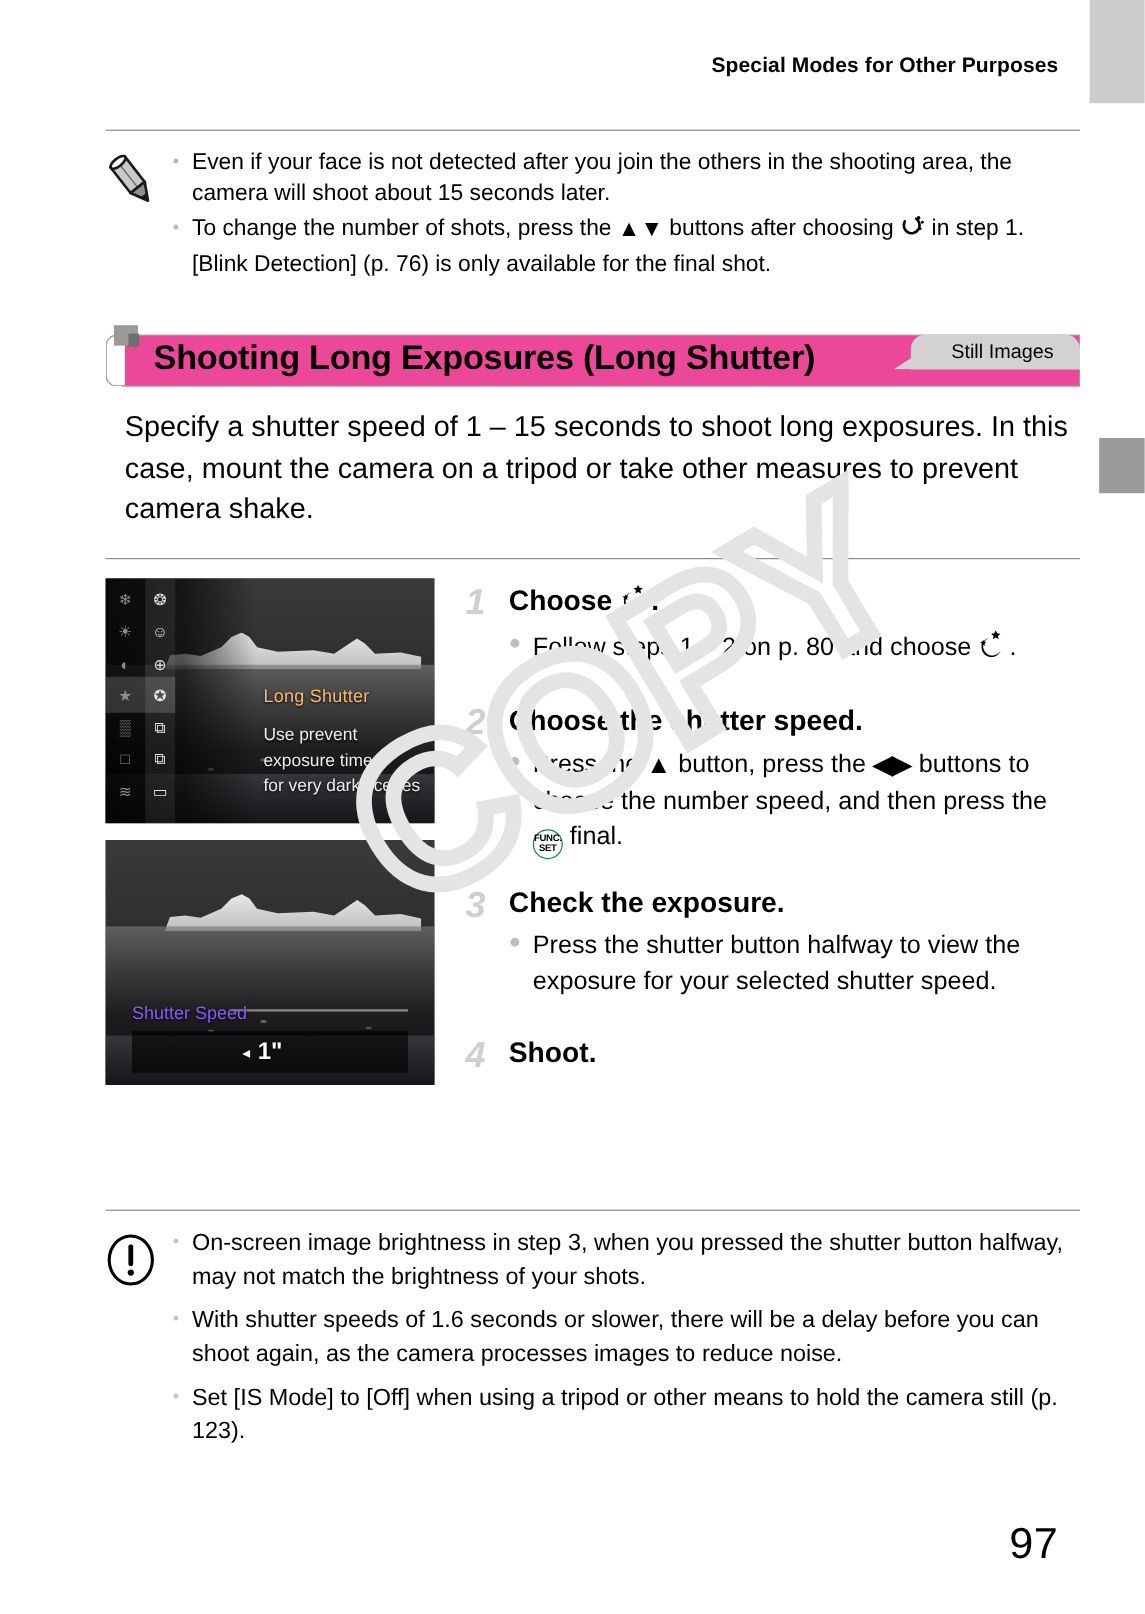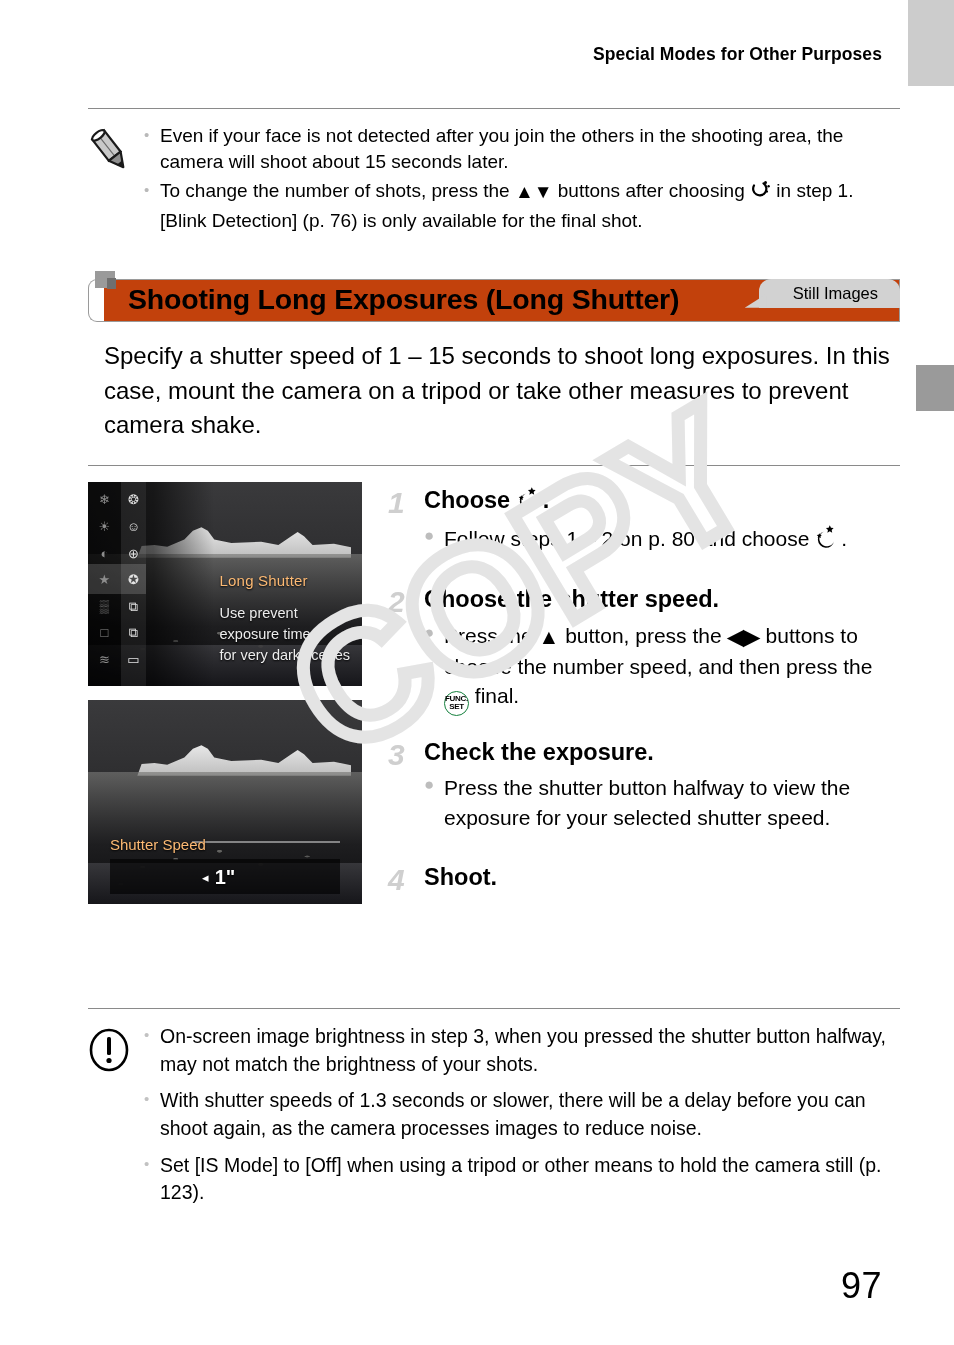--- a/index.html
+++ b/index.html
@@ -63,21 +63,21 @@
     content:""; position:absolute; left:-14px; bottom:0;
     width:22px; height:14px; background:#d2d2d2;
     border-radius:0 0 0 0;
     clip-path: polygon(100% 0, 100% 100%, 0 100%);
   }
 
   .heading-bar{
     position:relative; margin-top:28px;
     border:1px solid #9a9a9a;
     border-left:none;
-    background:#c2410c;
+    background:#ec4899;
     height:43px;
     margin-left:14px;
     width:calc(100% - 14px);
   }
   .heading-bar::before{
     content:""; position:absolute; left:-14px; top:-1px; bottom:-1px; width:15px;
     border:1px solid #9a9a9a; border-right:none;
     border-radius:9px 0 0 9px;
     background:#fff;
   }
@@ -182,21 +182,21 @@
     text-shadow:0 1px 2px #000;
   }
   .mode-desc{
     position:absolute; left:48%; top:59%;
     color:#ededed; font-size:14.5px; line-height:1.45;
     text-shadow:0 1px 2px #000; width:50%;
   }
 
   .ss-label{
     position:absolute; left:8%; bottom:25%;
-    color:#fdba74; font-size:15px; text-shadow:0 1px 2px #000;
+    color:#8b5cf6; font-size:15px; text-shadow:0 1px 2px #000;
   }
   .ss-bar{
     position:absolute; left:8%; right:8%; bottom:5%; height:17%;
     background:rgba(0,0,0,.62);
   }
   .ss-val{
     position:absolute; left:0; right:0; top:50%; transform:translateY(-50%);
     text-align:center; color:#fff; font-size:20px; font-weight:bold;
     text-shadow:0 1px 2px #000;
   }
@@ -400,21 +400,21 @@
         <circle cx="21" cy="33.5" r="2.6" fill="#000"></circle>
       </svg>
     </div>
     <div class="note-items">
       <div class="note-item">
         <span class="note-bullet">•</span>
         <span class="note-text">On-screen image brightness in step 3, when you pressed the shutter button halfway, may not match the brightness of your shots.</span>
       </div>
       <div class="note-item">
         <span class="note-bullet">•</span>
-        <span class="note-text">With shutter speeds of 1.3 seconds or slower, there will be a delay before you can shoot again, as the camera processes images to reduce noise.</span>
+        <span class="note-text">With shutter speeds of 1.6 seconds or slower, there will be a delay before you can shoot again, as the camera processes images to reduce noise.</span>
       </div>
       <div class="note-item">
         <span class="note-bullet">•</span>
         <span class="note-text">Set [IS Mode] to [Off] when using a tripod or other means to hold the camera still (p. 123).</span>
       </div>
     </div>
   </div>
 </div>
 
 <div class="page-no">97</div>

